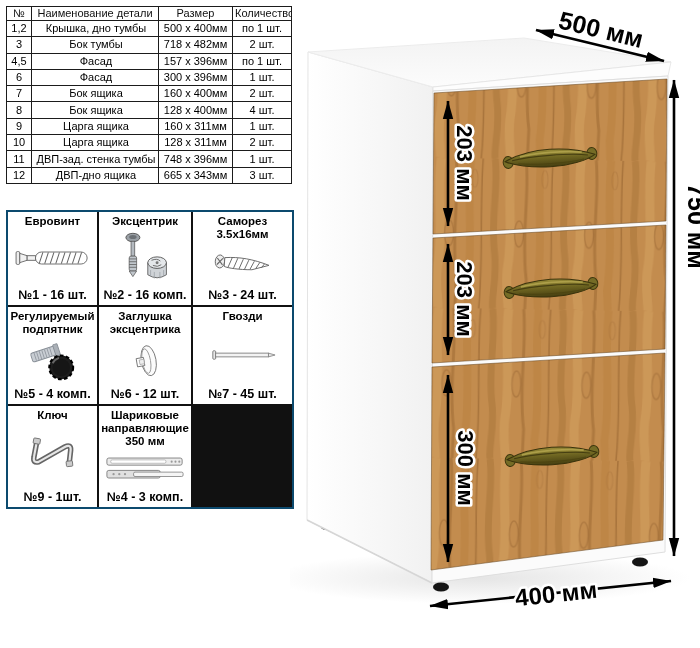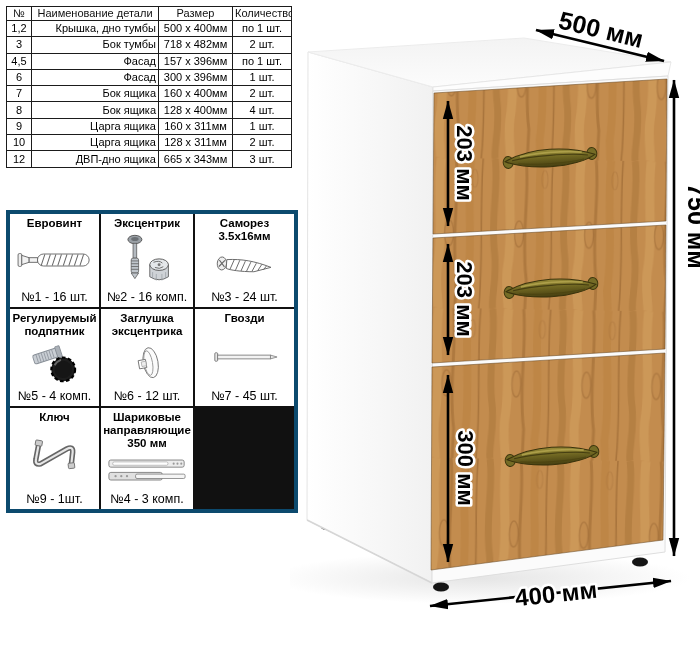--- a/index.html
+++ b/index.html
@@ -6,32 +6,32 @@
   body{width:700px;height:648px;position:relative;background:#fff;
        font-family:"Liberation Sans",sans-serif;color:#000;overflow:hidden}
 
   
   table.parts{position:absolute;left:6px;top:6px;width:285px;
               border-collapse:collapse;table-layout:fixed}
   .parts th,.parts td{border:1px solid #1b1b1b;font-size:11px;line-height:1;
               padding:0 2px;text-align:center;white-space:nowrap;overflow:hidden}
   .parts th{height:13px;font-weight:400;font-size:11px;color:#111}
   .parts td{height:15.3px}
-  .parts td.nm{text-align:right;padding-left:4px}
+  .parts td.nm{text-align:center;padding-left:4px}
 
   
   .hw{position:absolute;left:6px;top:210px;width:284px;height:295px;
       display:grid;grid-template-columns:89px 92px 1fr;
       grid-template-rows:93px 97px 1fr;gap:2px;background:#111;
-      border:4px solid #0c4a6e}
+      border:2px solid #0c4a6e}
   .hw-cell{background:#fff;display:flex;flex-direction:column;align-items:center;
       padding:3px 2px 2px;overflow:hidden}
   .hw-title{font-weight:700;font-size:11.5px;text-align:center;line-height:1.12}
   .hw-fig{flex:1;display:flex;align-items:center;justify-content:center;width:100%}
-  .hw-count{font-weight:400;font-size:12.5px;padding-bottom:1px}
+  .hw-count{font-weight:700;font-size:12.5px;padding-bottom:1px}
 
   
   svg.cab{position:absolute;left:290px;top:0;width:410px;height:648px}
   .dim{stroke:#000;stroke-width:2.6;marker-start:url(#ah);marker-end:url(#ah)}
   .dimtxt{font-family:"Liberation Sans",sans-serif;font-weight:bold;fill:#000;
       stroke:#fff;stroke-width:5px;paint-order:stroke;stroke-linejoin:round;
       text-anchor:middle}
   .icon-stroke{stroke:#666;fill:none}
 </style>
 </head>
@@ -93,20 +93,26 @@
         <td>9</td>
         <td class="nm">Царга ящика</td>
         <td>160 х 311мм</td>
         <td>1 шт.</td>
       </tr>
     <tr>
         <td>10</td>
         <td class="nm">Царга ящика</td>
         <td>128 х 311мм</td>
         <td>2 шт.</td>
+      </tr>
+    <tr>
+        <td>11</td>
+        <td class="nm">ДВП-зад. стенка тумбы</td>
+        <td>748 х 396мм</td>
+        <td>1 шт.</td>
       </tr>
     <tr>
         <td>12</td>
         <td class="nm">ДВП-дно ящика</td>
         <td>665 х 343мм</td>
         <td>3 шт.</td>
       </tr>
   </tbody>
 </table>
 

